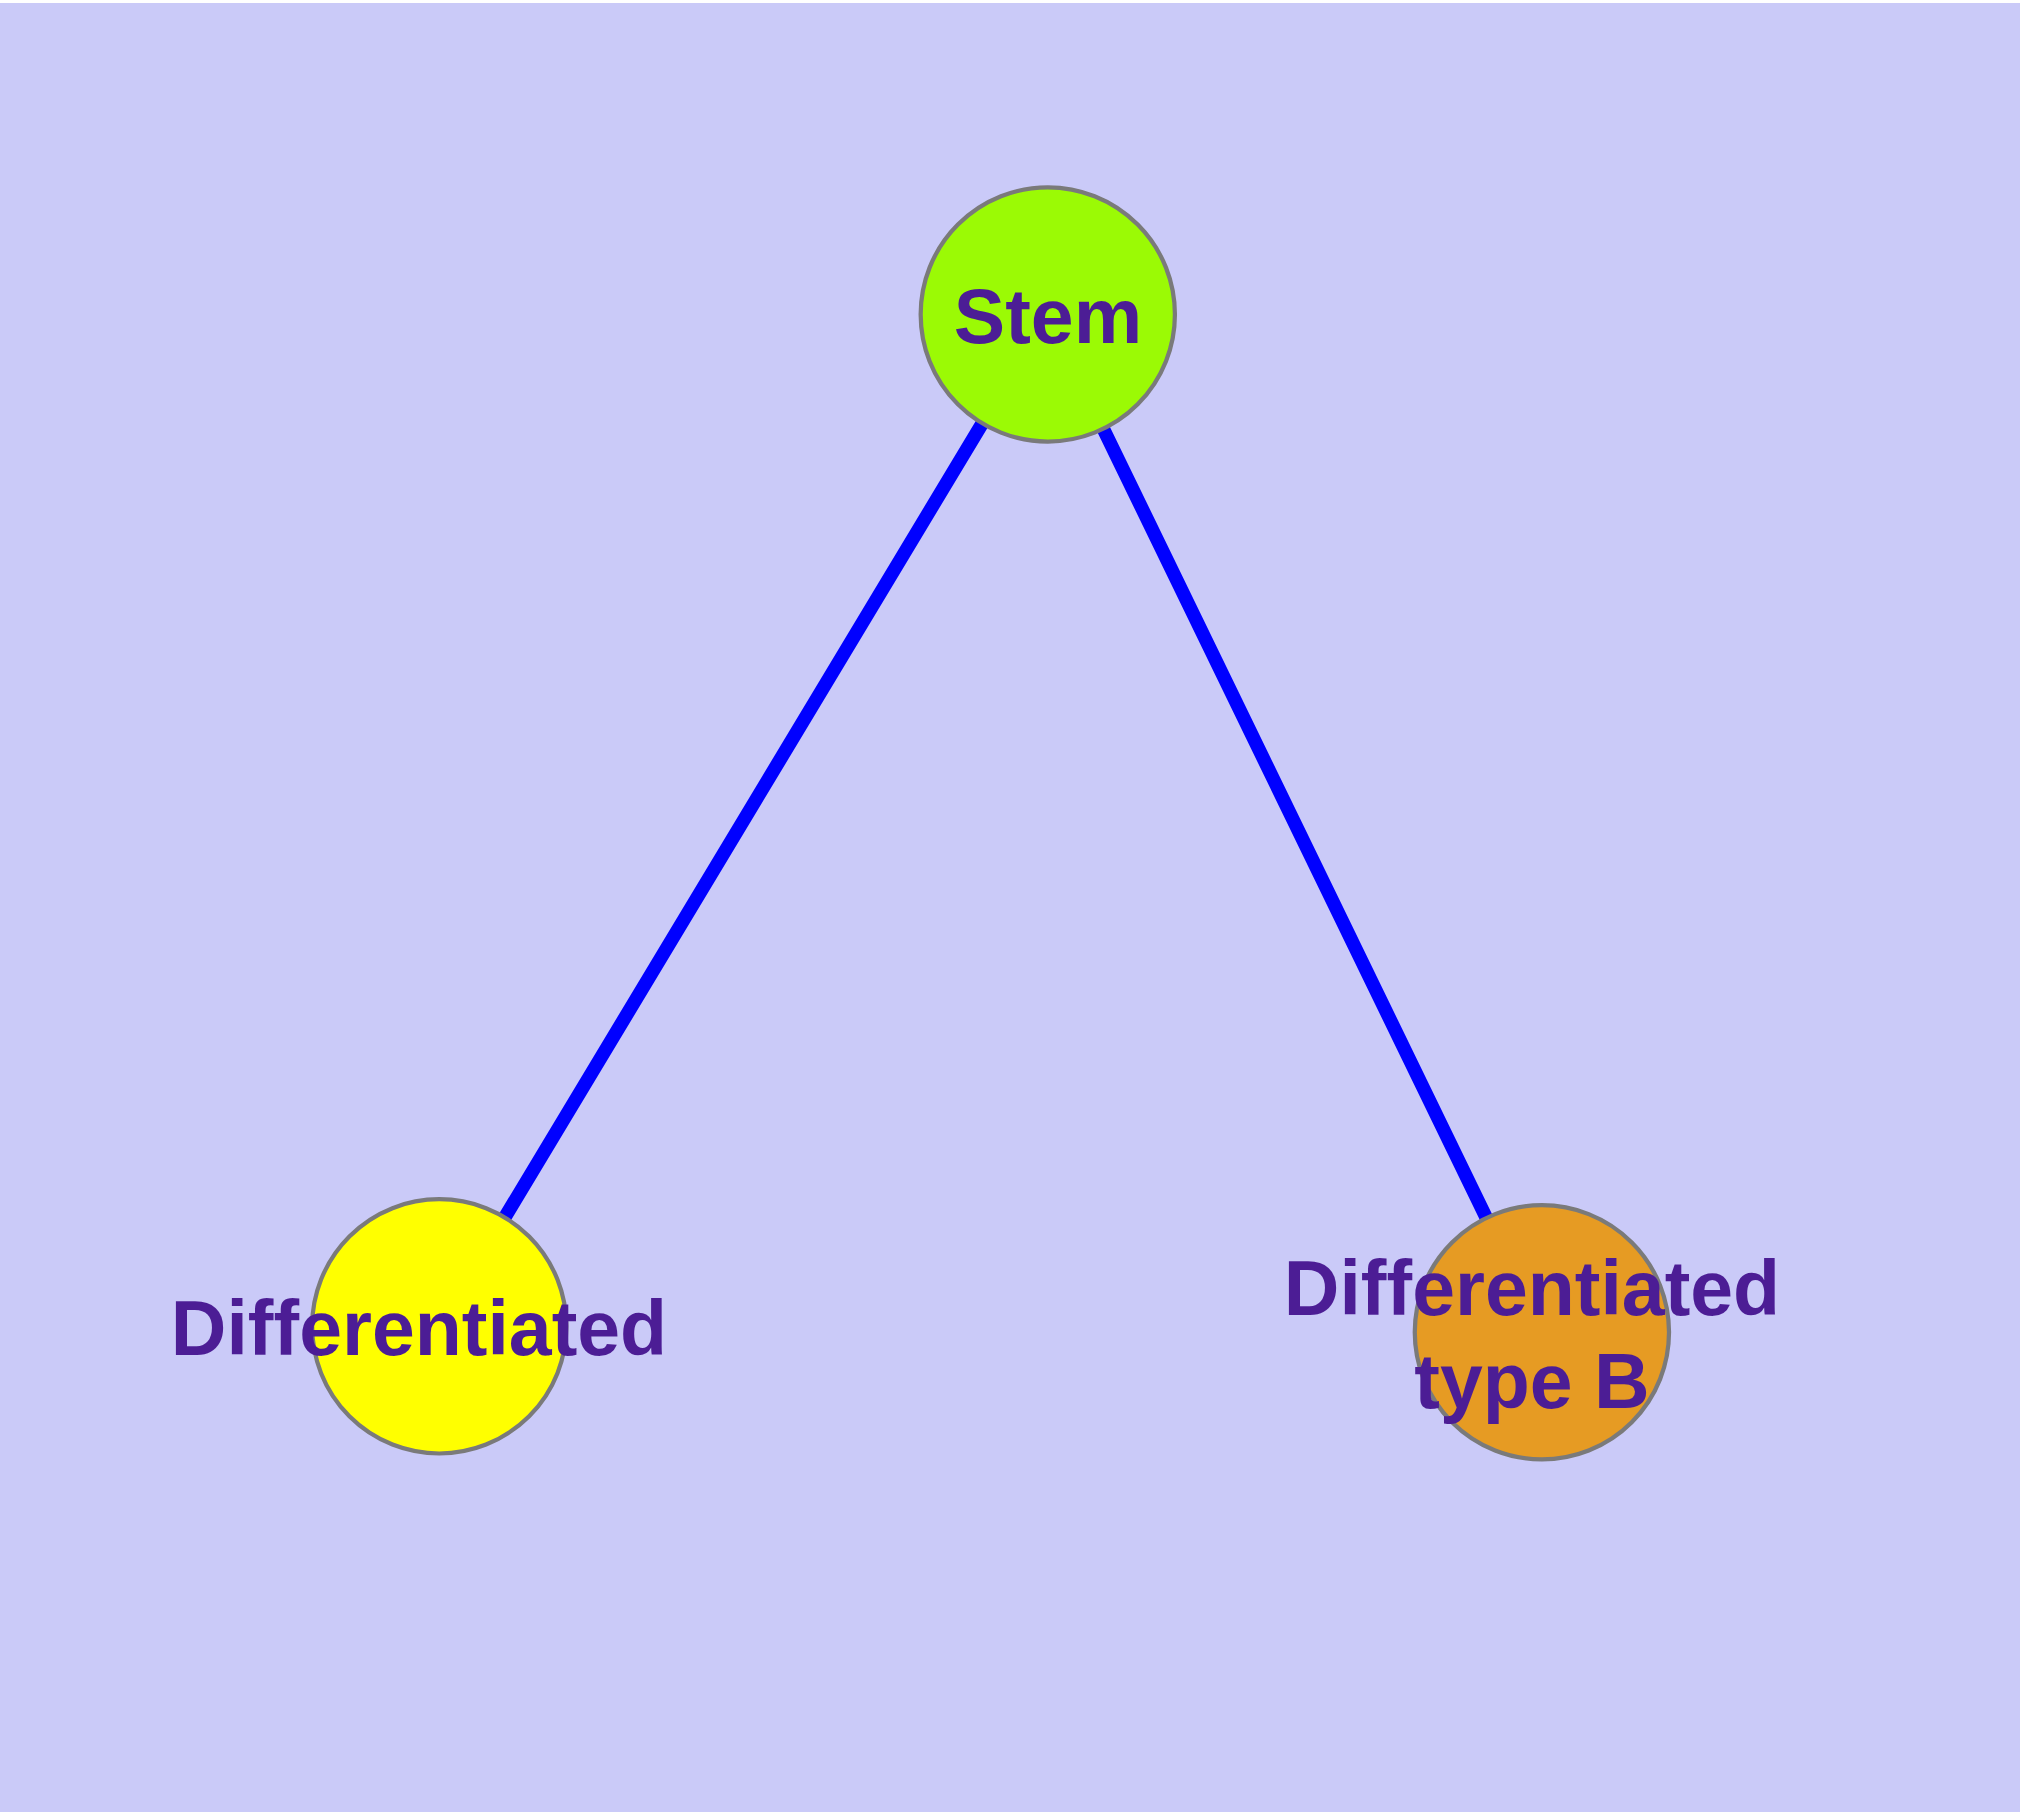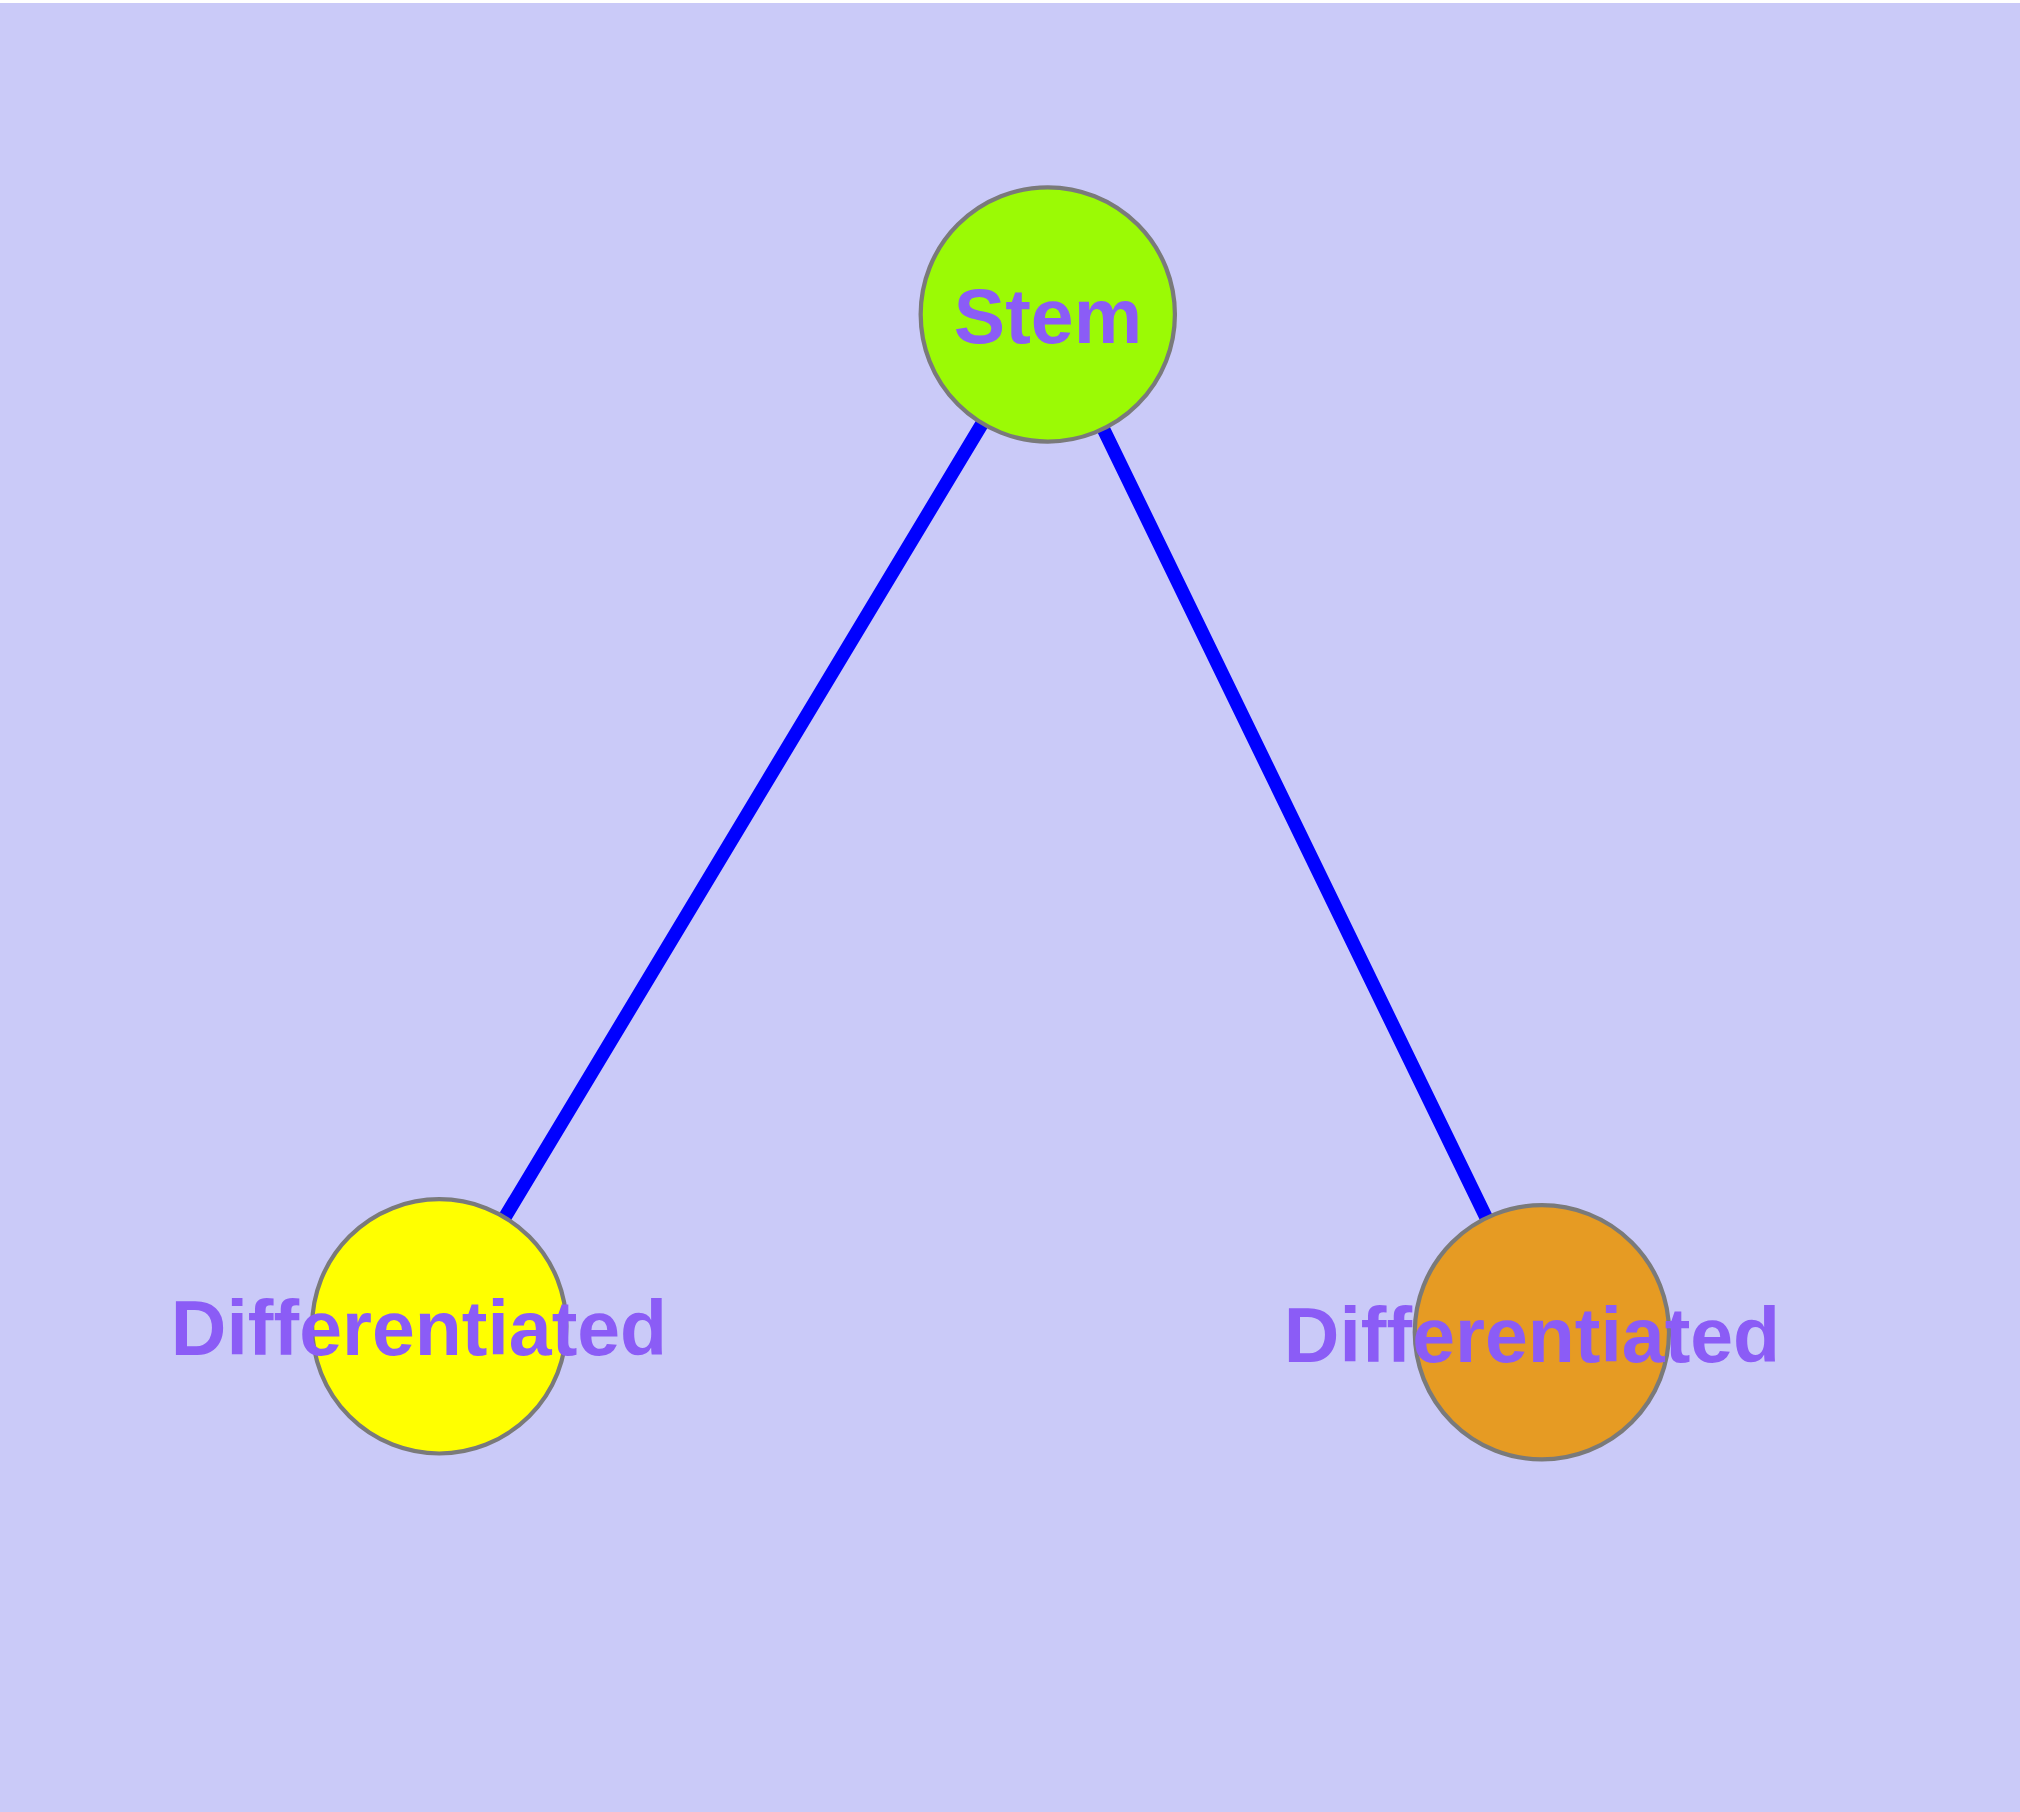--- a/index.html
+++ b/index.html
@@ -36,21 +36,21 @@
   }
   svg.graph circle.node {
     stroke-width: 5px;
   }
   .node-label {
     position: absolute;
     transform: translate(-50%, -50%);
     font-weight: 700;
     font-size: 77px;
     line-height: 93px;
-    color: #8b5cf6;
+    color: #4c1d95;
     text-align: center;
     white-space: nowrap;
   }
   .node-label .line {
     display: block;
   }
 </style>
 </head>
 <body>
 
@@ -74,16 +74,17 @@
   <div class="node-label" style="left:1048px; top:316px;">
     <span class="line">Stem</span>
   </div>
 
   <div class="node-label" style="left:419px; top:1328px;">
     <span class="line">Differentiated</span>
   </div>
 
   <div class="node-label" style="left:1532px; top:1335px;">
     <span class="line">Differentiated</span>
+    <span class="line">type B</span>
   </div>
 
 </div>
 
 
 </body></html>

